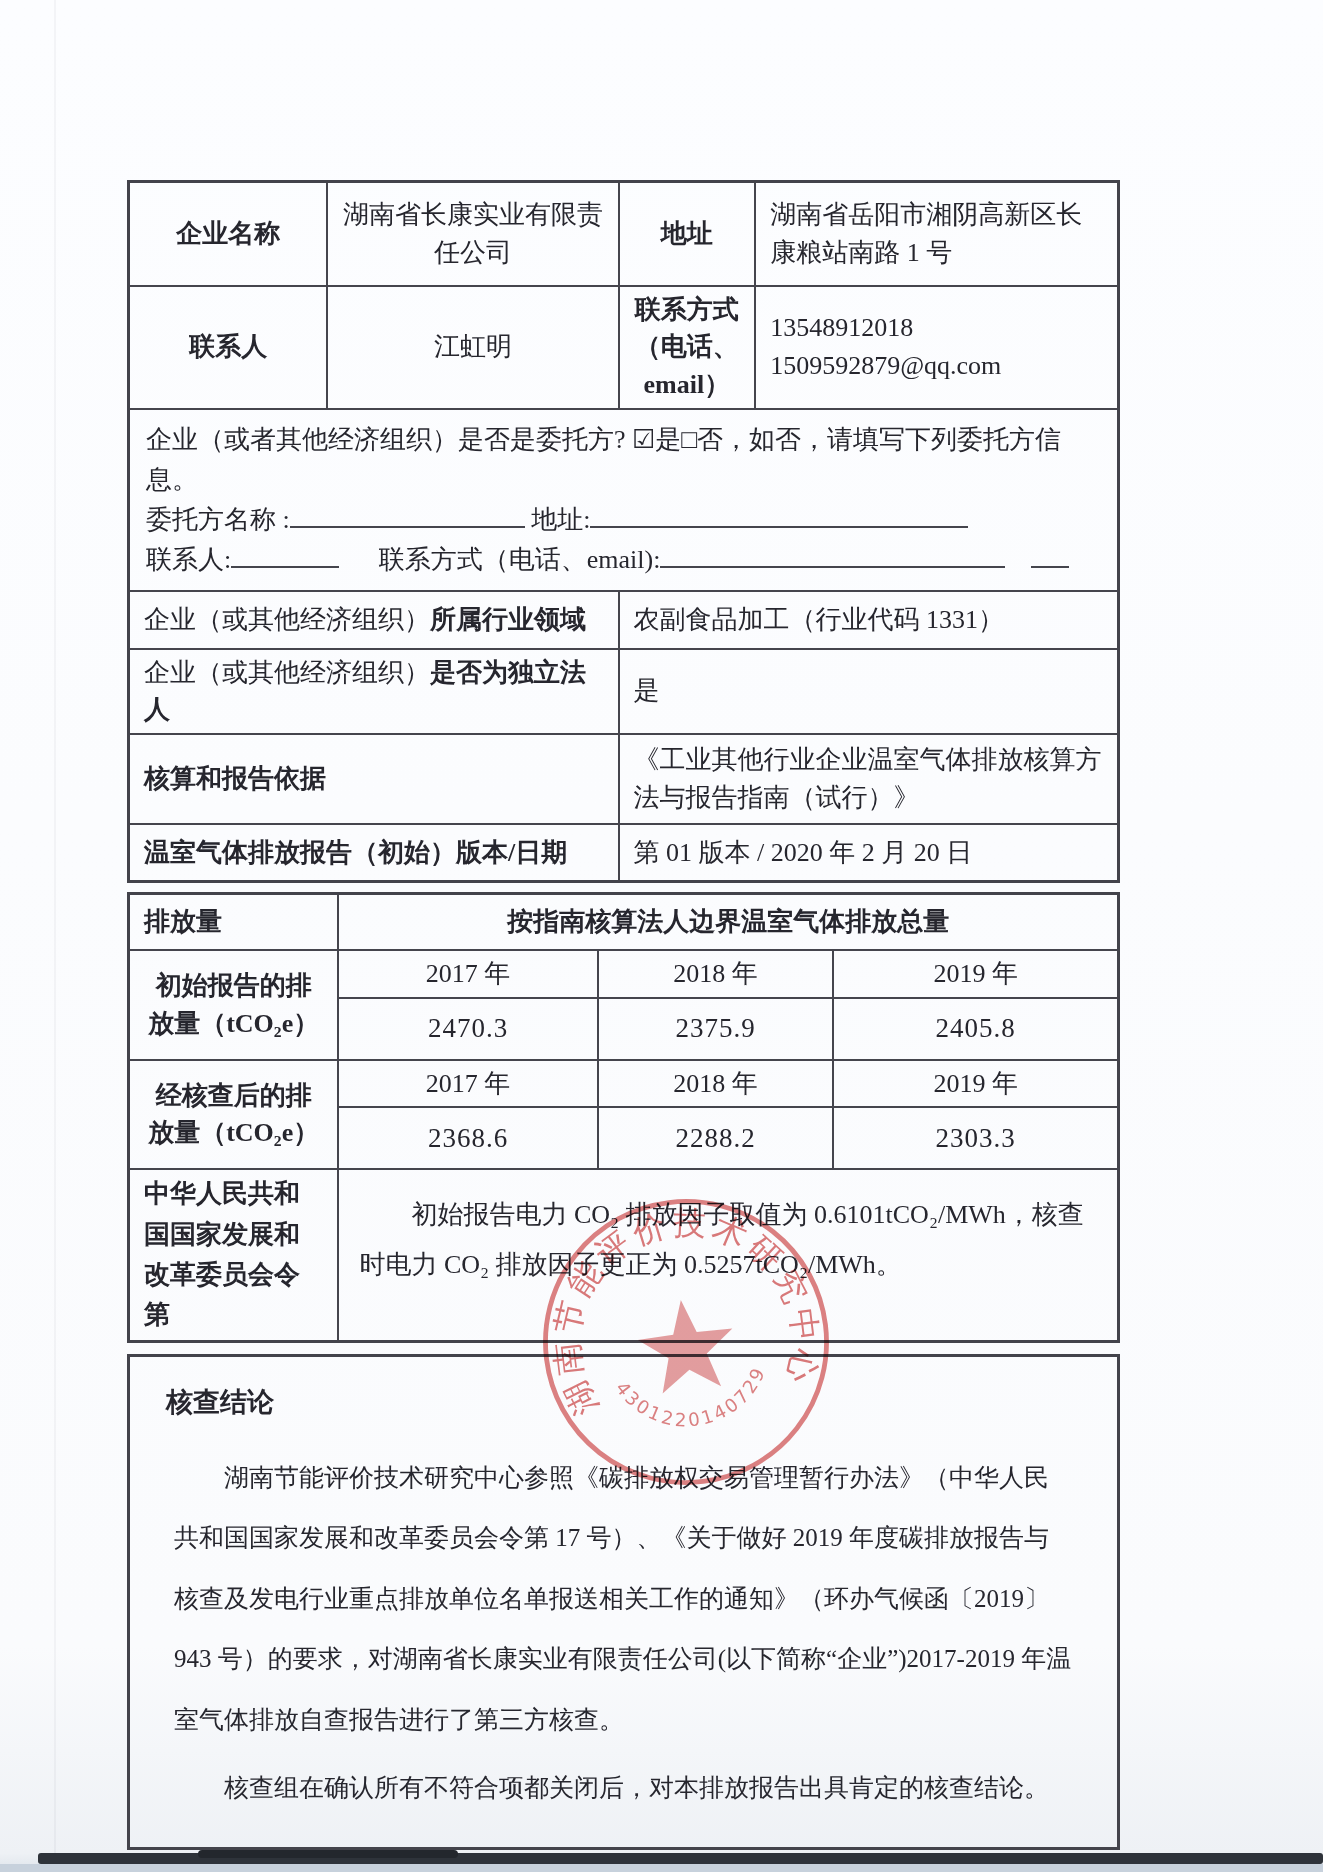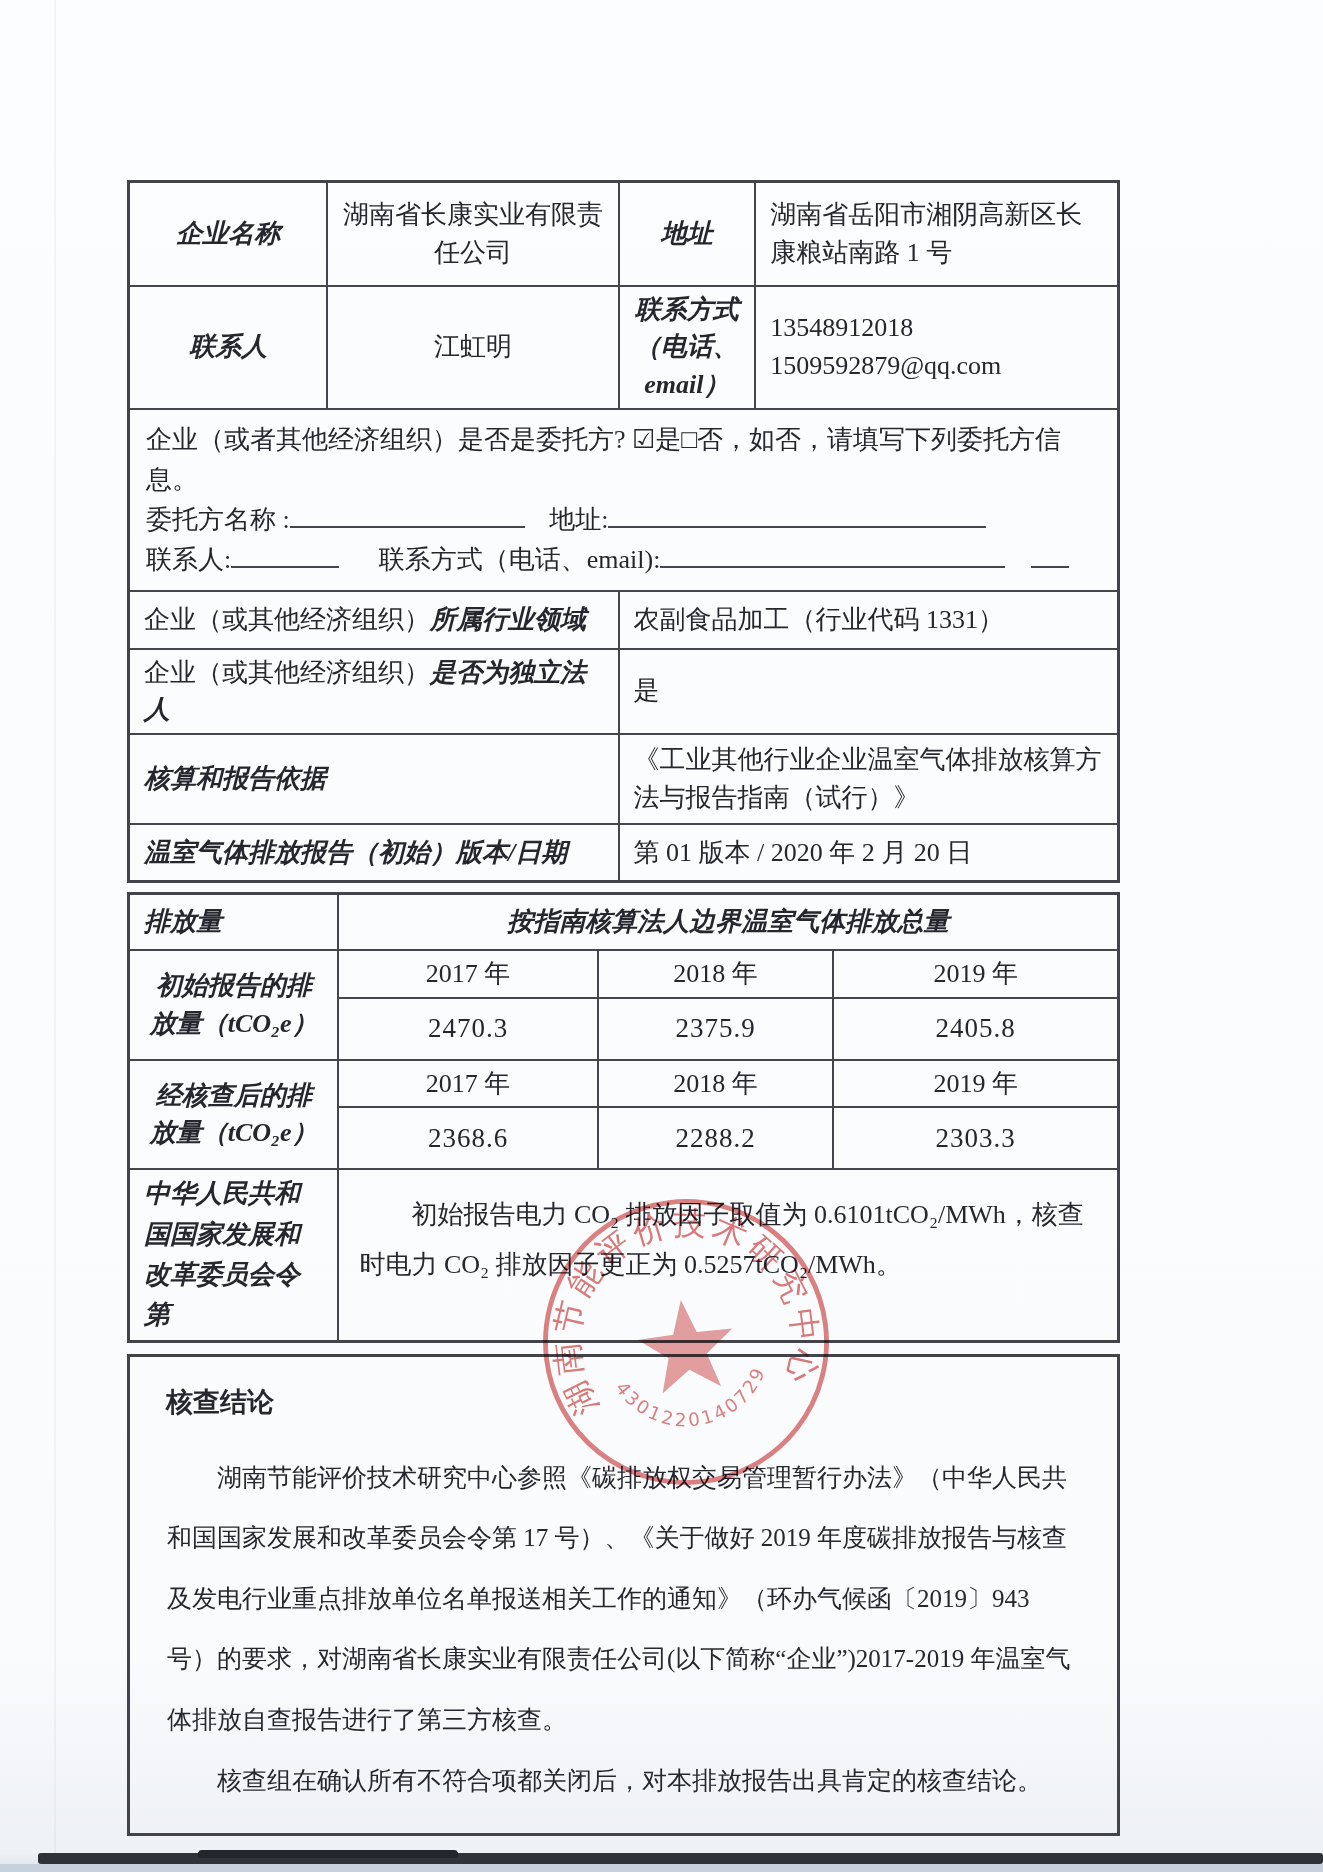--- a/index.html
+++ b/index.html
@@ -7,40 +7,40 @@
     width:1323px;height:1872px;position:relative;overflow:hidden;
     background:linear-gradient(180deg,#fcfdff 0%,#fafbfd 88%,#eef1f5 99%,#dde3ea 100%);
     font-family:"Liberation Serif","DejaVu Serif",serif;
     color:#26262e;
   }
   .crease{position:absolute;left:54px;top:0;width:2px;height:100%;background:rgba(70,70,100,.05);}
   .doc{position:absolute;left:127px;top:180px;width:993px;}
   table{border-collapse:collapse;width:100%;table-layout:fixed;}
   table{border:3px solid #43434b;}
   td{border:2px solid #45454d;padding:4px 14px;font-size:26px;line-height:1.45;vertical-align:middle;}
-  .lbl{font-weight:bold;font-style:italic;}
+  .lbl{font-weight:bold;}
   .c{text-align:center;}
   .t{vertical-align:top;}
   .mt8{margin-top:9px;}
   .mt10{margin-top:11px;}
   .h104{height:104px;}
   .h58{height:58px;}
   .h102{height:90px;}
   .h56{height:56px;}
   .h52{height:36px;}
   .h62{height:62px;padding-left:44px;}
   .h136{height:136px;}
   .client-block{padding:10px 16px;line-height:40px;font-size:26px;}
   .blank{display:inline-block;border-bottom:2px solid #45454d;height:26px;vertical-align:baseline;}
   .b235{width:235px;} .b392{width:378px;} .b108{width:108px;} .b345{width:345px;} .b38{width:38px;margin-left:26px;}
   .num{font-size:27px;letter-spacing:1px;}
   .diff-text{padding:20px 20px 10px 20px;text-indent:2em;line-height:1.9;}
   .concl{min-height:345px;padding:26px 36px 20px 36px;}
   .concl h3{margin:0 0 26px 0;font-size:27px;font-weight:bold;}
-  .concl p{margin:1px;font-size:25px;line-height:2.42;text-indent:2em;}
+  .concl p{margin:8px;font-size:25px;line-height:2.42;text-indent:2em;}
   .stamp{position:absolute;left:532px;top:1188px;width:308px;height:308px;
          opacity:.8;mix-blend-mode:multiply;transform:rotate(-7deg);pointer-events:none;}
   .scan-bottom{position:absolute;left:38px;right:0;top:1853px;height:11px;background:#2e333a;border-radius:3px;}
   .scan-bottom:after{content:"";position:absolute;left:160px;top:-3px;width:260px;height:8px;background:#23272d;border-radius:4px;}
   .scan-bottom-light{position:absolute;left:0;right:0;top:1864px;height:8px;background:#c7d1dc;}
 </style>
 </head>
 <body>
 
 <div class="crease"></div>
@@ -68,21 +68,21 @@
       <td>
         <div>13548912018</div>
         <div>1509592879@qq.com</div>
       </td>
     </tr>
     <tr>
       <td colspan="4" class="client-block t">
         <div><span>企业（或者其他经济组织）是否是委托方? ☑是□否，如否，请填写下列委托方信息。</span></div>
         <div>
           <span>委托方名称 :</span><span class="blank b235"></span>
-          <span style="margin-left:18px;">地址:</span><span class="blank b392"></span>
+          <span style="">地址:</span><span class="blank b392"></span>
         </div>
         <div>
           <span>联系人:</span><span class="blank b108"></span>
           <span style="margin-left:33px;">联系方式（电话、email):</span><span class="blank b345"></span><span class="blank b38"></span>
         </div>
       </td>
     </tr>
     <tr class="h58">
       <td colspan="2"><span>企业（或其他经济组织）</span><span class="lbl">所属行业领域</span></td>
       <td colspan="2">农副食品加工（行业代码 1331）</td>

